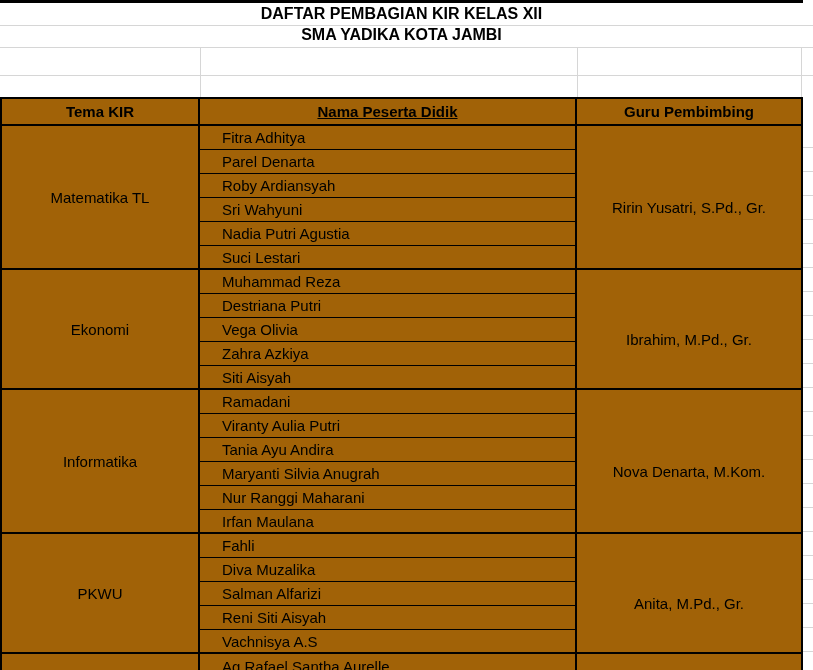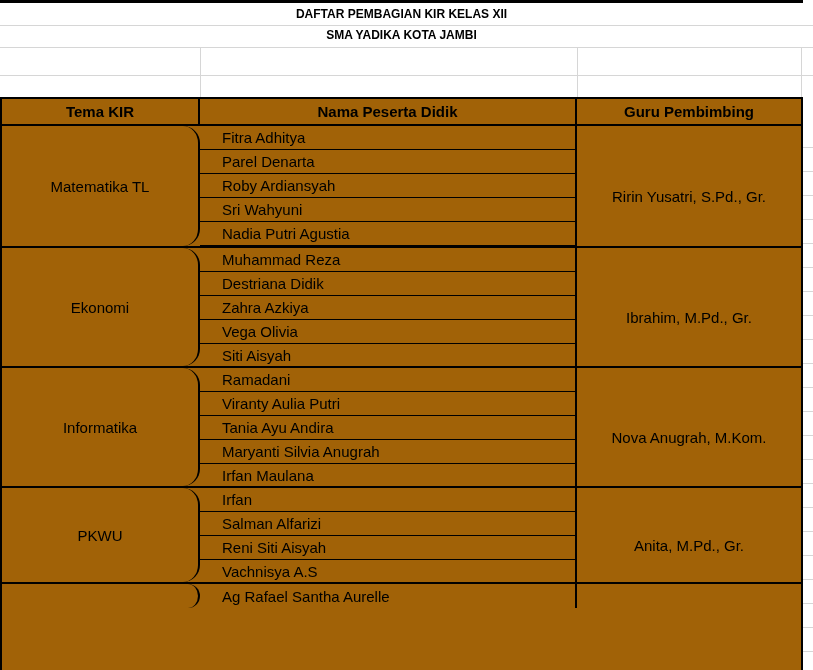--- a/index.html
+++ b/index.html
@@ -10,21 +10,21 @@
     font-family:"Liberation Sans","DejaVu Sans",sans-serif;
     font-size:15px;
   }
   
   .top-bar { position:absolute; top:0; left:0; width:803px; height:3px; background:#000; }
 
   
   .title-row {
     position:absolute; left:0; width:803px; height:22px;
     display:flex; align-items:center; justify-content:center;
-    font-weight:bold; font-size:12px; white-space:nowrap;
+    font-weight:bold; font-size:16px; white-space:nowrap;
   }
   .t1 { top:3px; }
   .t2 { top:24px; }
 
   
   .gl-h { position:absolute; left:0; width:813px; height:1px; background:#d6d6d6; }
   .gl-v { position:absolute; width:1px; background:#d6d6d6; }
   .glh-1 { top:25px; } .glh-2 { top:47px; } .glh-3 { top:75px; }
   .glv-1 { left:200px; top:47px; height:50px; }
   .glv-2 { left:577px; top:47px; height:50px; }
@@ -37,28 +37,28 @@
 
   
   .table {
     position:absolute; top:97px; left:0; width:803px; height:629px;
     border-top:2px solid #000; border-left:2px solid #000; border-right:2px solid #000;
     overflow:hidden; background:#a16207;
   }
   .thead { display:flex; height:27px; border-bottom:2px solid #000; font-weight:bold; }
   .thead .hc { display:flex; align-items:center; justify-content:center; white-space:nowrap; }
   .hc-tema { width:198px; border-right:2px solid #000; }
-  .hc-nama { width:377px; border-right:2px solid #000; }
+  .hc-nama { width:377px; border-right:2px solid #000;text-decoration:underline; }
   .hc-guru { flex:1; }
 
   .group { display:flex; border-bottom:2px solid #000; }
   .group.partial { border-bottom:none; }
   .tema-cell {
     width:198px; border-right:2px solid #000;
-    display:flex; align-items:center; justify-content:center; white-space:nowrap;border-radius:17px;
+    display:flex; align-items:center; justify-content:center; white-space:nowrap;
   }
   .names { width:377px; border-right:2px solid #000; }
   .guru-cell {
     flex:1; display:flex; align-items:center; justify-content:center; white-space:nowrap;margin-top:20px;
   }
   .name-row {
     height:24px; border-bottom:1px solid #000;
     display:flex; align-items:center; padding-left:22px; white-space:nowrap;
   }
   .name-row.last { height:22px; border-bottom:none; }
@@ -91,52 +91,55 @@
     </div>
 
     <div class="group">
       <div class="tema-cell">Matematika TL</div>
       <div class="names">
         <div class="name-row">Fitra Adhitya</div>
         <div class="name-row">Parel Denarta</div>
         <div class="name-row">Roby Ardiansyah</div>
         <div class="name-row">Sri Wahyuni</div>
         <div class="name-row">Nadia Putri Agustia</div>
+        <div class="name-row last">Suci Lestari</div>
       </div>
       <div class="guru-cell">Ririn Yusatri, S.Pd., Gr.</div>
     </div>
 
     <div class="group">
       <div class="tema-cell">Ekonomi</div>
       <div class="names">
         <div class="name-row">Muhammad Reza</div>
-        <div class="name-row">Destriana Didik</div>
+        <div class="name-row">Destriana Putri</div>
+        <div class="name-row">Vega Olivia</div>
         <div class="name-row">Zahra Azkiya</div>
-        <div class="name-row">Vega Olivia</div>
         <div class="name-row last">Siti Aisyah</div>
       </div>
       <div class="guru-cell">Ibrahim, M.Pd., Gr.</div>
     </div>
 
     <div class="group">
       <div class="tema-cell">Informatika</div>
       <div class="names">
         <div class="name-row">Ramadani</div>
         <div class="name-row">Viranty Aulia Putri</div>
         <div class="name-row">Tania Ayu Andira</div>
         <div class="name-row">Maryanti Silvia Anugrah</div>
+        <div class="name-row">Nur Ranggi Maharani</div>
         <div class="name-row last">Irfan Maulana</div>
       </div>
-      <div class="guru-cell">Nova Anugrah, M.Kom.</div>
+      <div class="guru-cell">Nova Denarta, M.Kom.</div>
     </div>
 
     <div class="group">
       <div class="tema-cell">PKWU</div>
       <div class="names">
-        <div class="name-row">Irfan</div>
+        <div class="name-row">Fahli</div>
+        <div class="name-row">Diva Muzalika</div>
         <div class="name-row">Salman Alfarizi</div>
         <div class="name-row">Reni Siti Aisyah</div>
         <div class="name-row last">Vachnisya A.S</div>
       </div>
       <div class="guru-cell">Anita, M.Pd., Gr.</div>
     </div>
 
     <div class="group partial">
       <div class="tema-cell"></div>
       <div class="names">

